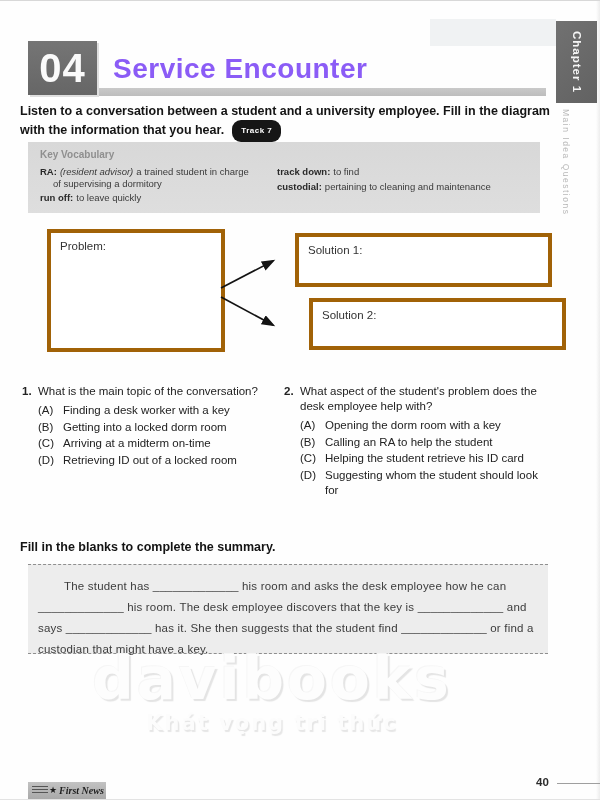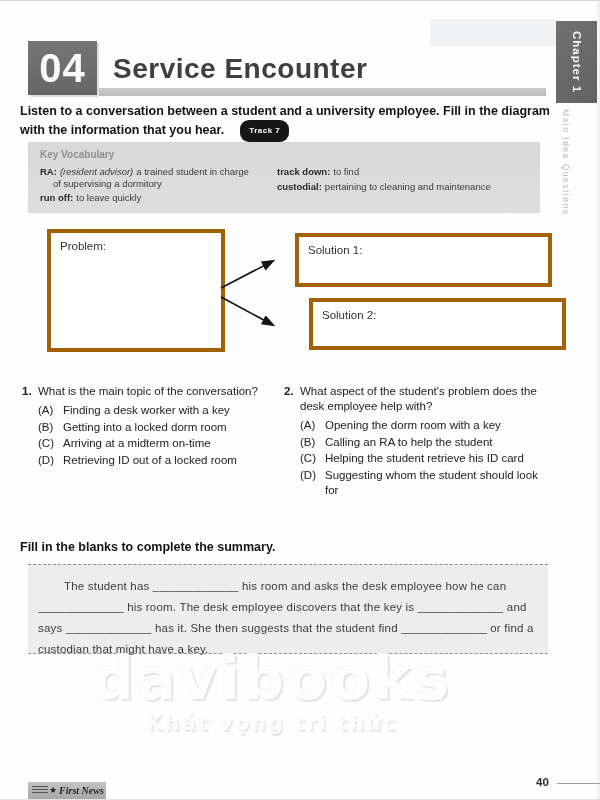--- a/index.html
+++ b/index.html
@@ -25,28 +25,28 @@
   .side-label span { writing-mode:vertical-rl; color:#b9b9b9; font-size:8.5px; letter-spacing:1.5px; }
 
   
   .unit-box { position:absolute; left:28px; top:40px; width:69px; height:54px;
     background:linear-gradient(180deg,#757575,#666666);
     display:flex; align-items:center; justify-content:center;
     box-shadow:2px 2px 0 rgba(0,0,0,0.12); }
   .unit-box span { color:#fafafa; font-size:40px; font-weight:bold; letter-spacing:1px; line-height:1; }
   .title-bar { position:absolute; left:99px; top:87px; width:447px; height:8px;
     background:linear-gradient(180deg,#c9c9c9,#bdbdbd); }
-  .page-title { position:absolute; left:113px; top:52px; font-size:28px; font-weight:bold; color:#404040; letter-spacing:0.5px; }
+  .page-title { position:absolute; left:113px; top:52px; font-size:28px; font-weight:bold; color:#8b5cf6; letter-spacing:0.5px; }
 
   
   .instructions { position:absolute; left:20px; top:102px; width:530px;
     font-size:12.5px; font-weight:bold; color:#141414; line-height:17px; }
   .track-badge { display:inline-block; background:#161616; color:#fff;
     font-size:8px; font-weight:bold; padding:2px 9px 3px; border-radius:9px;
-    margin-left:16px; vertical-align:1px; letter-spacing:0.5px; }
+    margin-left:8px; vertical-align:1px; letter-spacing:0.5px; }
 
   
   .vocab-box { position:absolute; left:28px; top:141px; width:512px; height:71px;
     background:linear-gradient(180deg,#d8d8d8,#dedede); padding:7px 28px 0 12px; }
   .vocab-title { color:#8f8f8f; font-weight:bold; font-size:10px; margin-bottom:6px; }
   .vocab-cols { display:flex; }
   .vocab-col-left  { width:232px; }
   .vocab-col-right { width:256px; margin-left:24px; }
   .vocab-entry { font-size:9.5px; line-height:11.5px; color:#3a3a3a;
     padding-left:13px; text-indent:-13px; margin-bottom:3px; }

